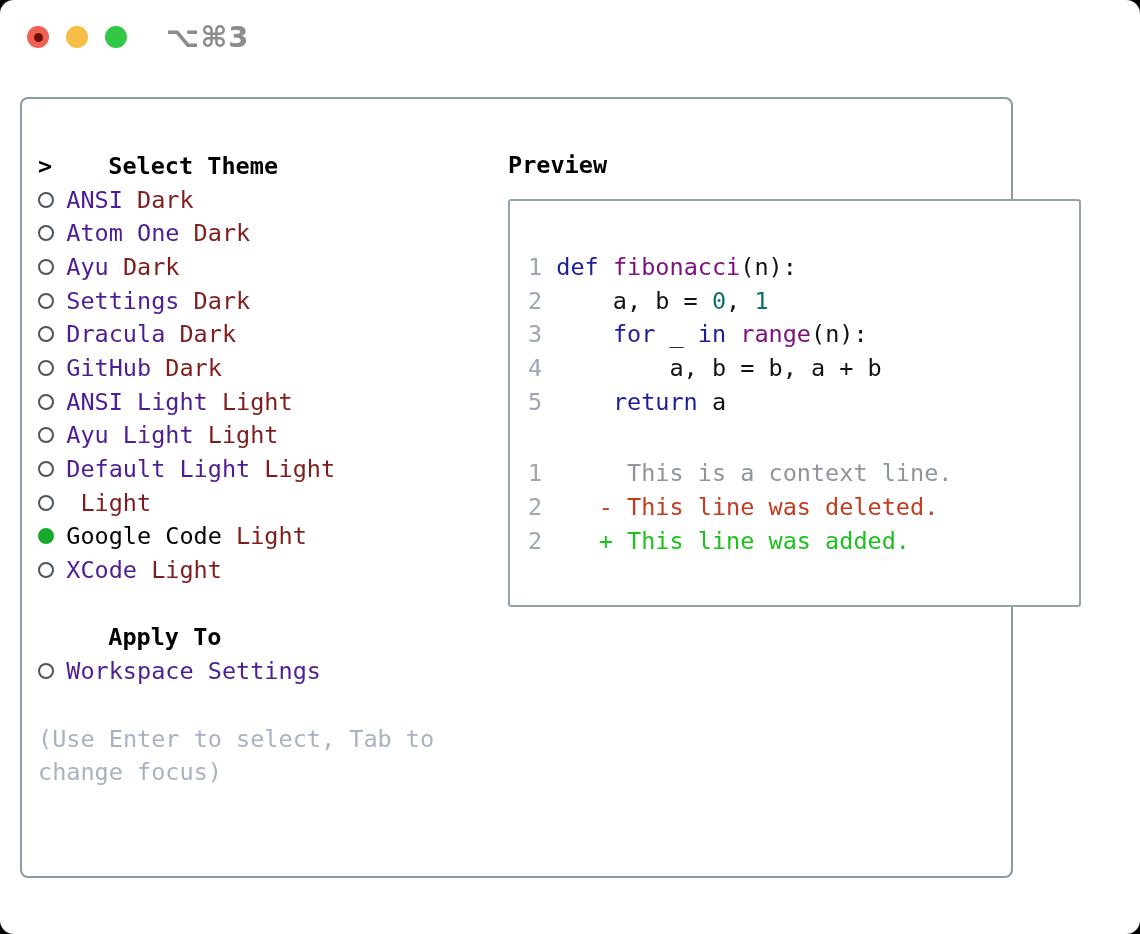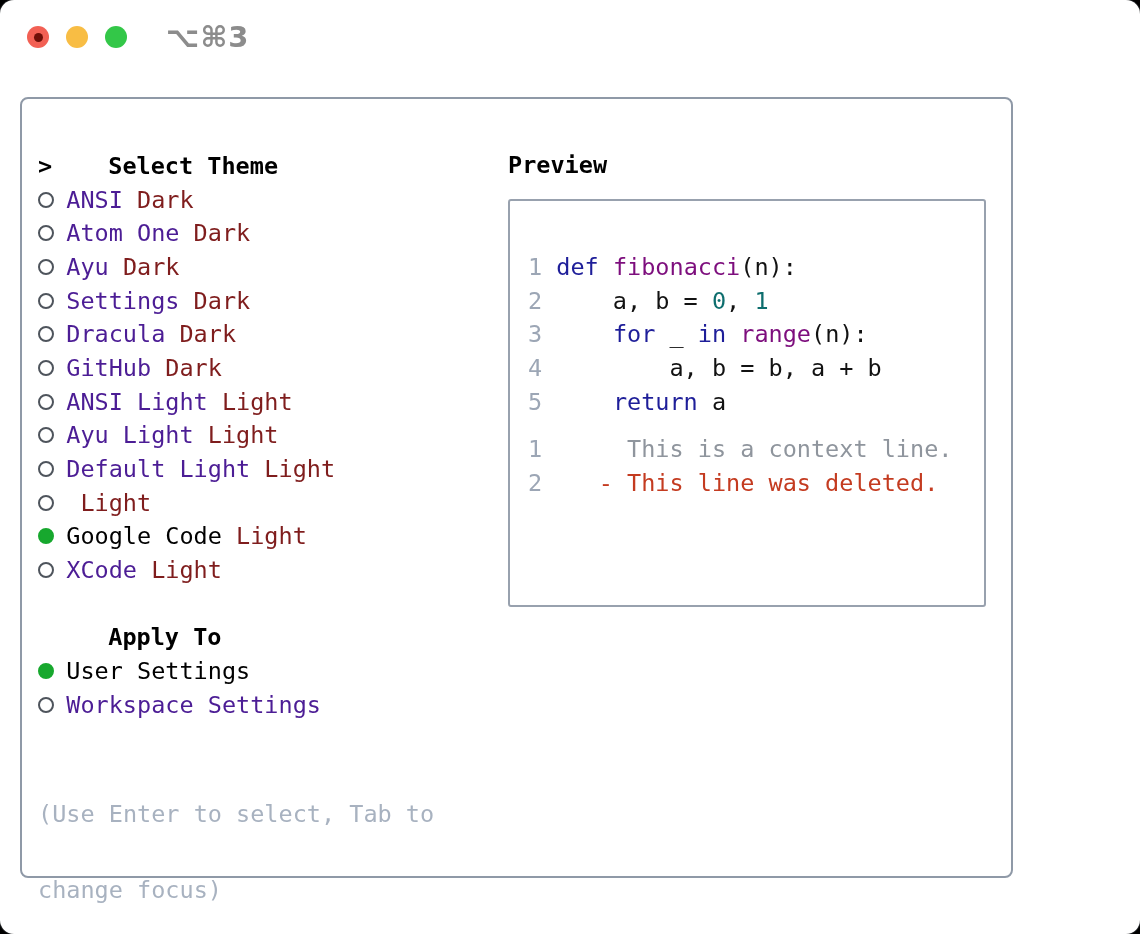--- a/index.html
+++ b/index.html
@@ -33,31 +33,31 @@
   .left-panel{position:absolute;left:16px;top:50px;}
   .marker{display:inline-block;width:2ch;font-weight:bold;color:#000;flex:none;}
   .hdr{font-weight:bold;color:#000;margin-left:42px;}
   .bullet{width:2ch;flex:none;display:flex;align-items:center;}
   .bullet::before{content:"";width:12px;height:12px;border:2.5px solid #4e545c;border-radius:50%;}
   .bullet.filled::before{background:#17a82e;border-color:#17a82e;}
   .tname{color:#4c1d95;}
   .tname.selected{color:#000000;}
   .tvariant{color:#7f1d1d;margin-left:1ch;}
   .apply-header{padding-left:2ch;}
-  .help-line{color:#a8b2c0;margin-top:42px;}
+  .help-line{color:#a8b2c0;}
   
   .preview-title{position:absolute;left:478px;top:50px;height:33.7px;line-height:33.7px;font-weight:bold;color:#000;margin-left:8px;}
   .preview-box{
-    position:absolute;left:486px;top:100px;width:478px;height:408px;
+    position:absolute;left:486px;top:100px;width:573px;height:408px;
     box-sizing:border-box;border:2px solid #98a1ae;border-radius:3px;background:#fff;
   }
   .code-area{padding:50px 0 0 18px;}
   .pline{height:33.7px;line-height:33.7px;white-space:pre;}
   .lnum{display:inline-block;width:2ch;color:#9ca6b5;}
-  .diff-gap{margin-top:14px;}
+  .diff-gap{margin-top:38px;}
   .c-plain{color:#121212;}
   .c-kw{color:#1e1e99;}
   .c-fn{color:#7d0e7d;}
   .c-num{color:#0e6e6e;}
   .c-ctx{color:#8f959d;}
   .c-del{color:#c43b20;}
   .c-add{color:#1cc11c;}
 </style>
 </head>
 <body>
@@ -97,21 +97,20 @@
           <div class="row"><span class="bullet"></span><span class="tname">XCode</span><span class="tvariant">Light</span></div>
         </div>
 
       <div class="spacer"></div>
 
       <div class="row apply-header">
         <span class="hdr">Apply To</span>
       </div>
 
       <div id="apply-list">
-          <div class="row"><span class="bullet filled"></span><span class="tname selected">User Settings</span></div>
           <div class="row"><span class="bullet"></span><span class="tname">Workspace Settings</span></div>
         </div>
 
       <div class="spacer"></div>
 
       <div class="row help-line">(Use Enter to select, Tab to</div>
       <div class="row help-line">change focus)</div>
     </div>
 
     <div class="preview-title">Preview</div>
@@ -121,18 +120,19 @@
         <div id="code-block">
             <div class="pline"><span class="lnum">1</span><span class="c-kw">def</span><span class="c-plain"> </span><span class="c-fn">fibonacci</span><span class="c-plain">(n):</span></div>
             <div class="pline"><span class="lnum">2</span><span class="c-plain">    a, b = </span><span class="c-num">0</span><span class="c-plain">, </span><span class="c-num">1</span></div>
             <div class="pline"><span class="lnum">3</span><span class="c-plain">    </span><span class="c-kw">for</span><span class="c-plain"> _ </span><span class="c-kw">in</span><span class="c-plain"> </span><span class="c-fn">range</span><span class="c-plain">(n):</span></div>
             <div class="pline"><span class="lnum">4</span><span class="c-plain">        a, b = b, a + b</span></div>
             <div class="pline"><span class="lnum">5</span><span class="c-plain">    </span><span class="c-kw">return</span><span class="c-plain"> a</span></div>
           </div>
         <div id="diff-block" class="diff-gap">
             <div class="pline"><span class="lnum">1</span><span class="c-ctx">     This is a context line.</span></div>
             <div class="pline"><span class="lnum">2</span><span class="c-plain">   </span><span class="c-del">- This line was deleted.</span></div>
+            <div class="pline"><span class="lnum">2</span><span class="c-plain">   </span><span class="c-add">+ This line was added.</span></div>
           </div>
       </div>
     </div>
 
   </div>
 </div>
 
 </body></html>

